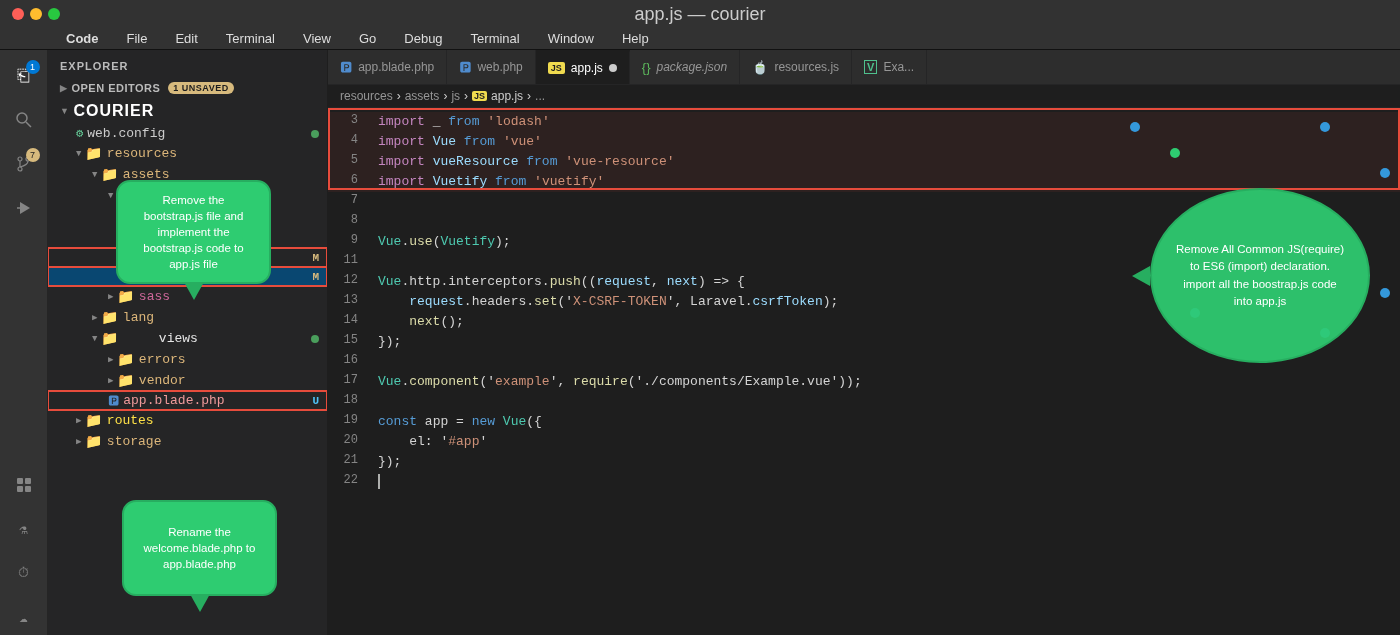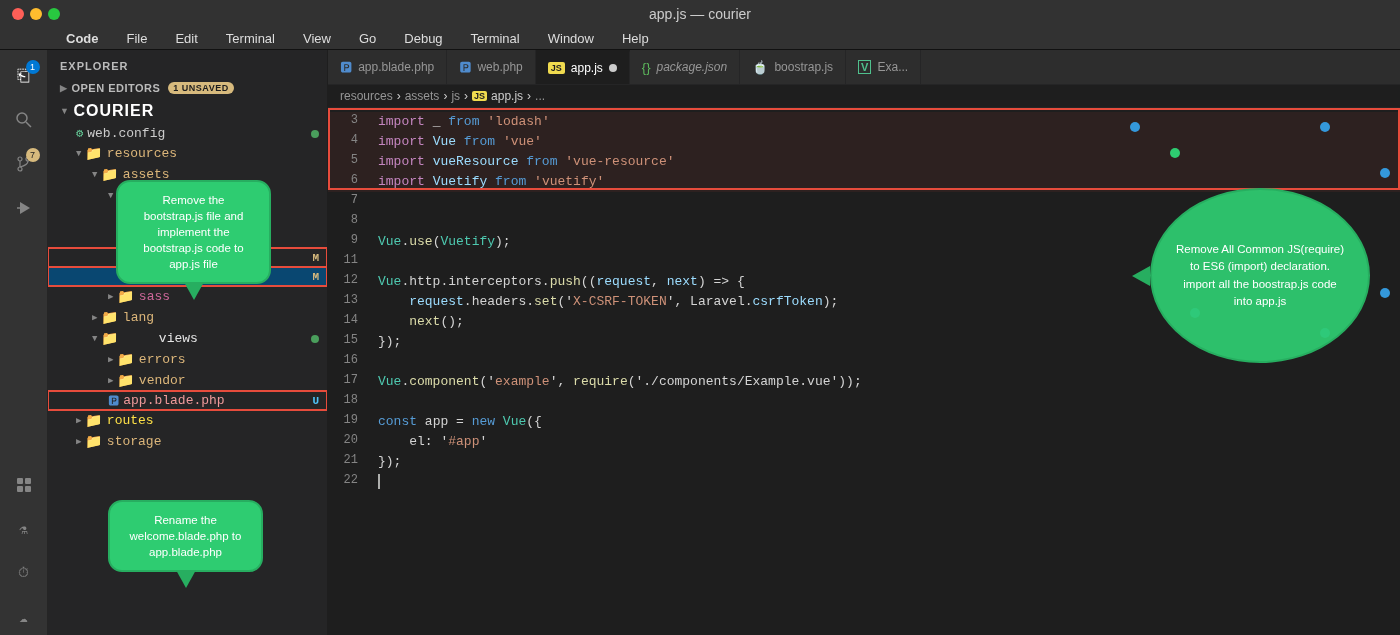--- a/index.html
+++ b/index.html
@@ -33,21 +33,21 @@
       border-radius: 50%;
     }
     .tl-red { background: #ff5f57; }
     .tl-yellow { background: #ffbd2e; }
     .tl-green { background: #28c840; }
     .titlebar-title {
       position: absolute;
       left: 50%;
       transform: translateX(-50%);
       color: #ccc;
-      font-size: 14px;
+      font-size: 18px;
       font-family: -apple-system, sans-serif;
     }
     .menu-bar {
       background: #323232;
       height: 22px;
       display: flex;
       align-items: center;
       padding: 0 60px;
       gap: 16px;
       font-family: -apple-system, sans-serif;
@@ -487,21 +487,21 @@
 
     <div style="position:absolute; top: 130px; left: 68px; z-index:20;">
       <div style="background:#2ecc71; border:2px solid #27ae60; color:#fff; font-size:11.5px; font-family:-apple-system,sans-serif; padding:10px 14px; border-radius:14px; max-width:155px; text-align:center; line-height:1.4; position:relative;">
         <span>Remove the bootstrap.js file and implement the bootstrap.js code to app.js file</span>
         
         <div style="position:absolute; bottom:-18px; left:50%; transform:translateX(-50%); width:0; height:0; border-left:10px solid transparent; border-right:10px solid transparent; border-top:18px solid #27ae60;"></div>
       </div>
     </div>
 
     <div style="position:absolute; top: 450px; left: 60px; z-index:20;">
-      <div style="background:#2ecc71; border:2px solid #27ae60; color:#fff; font-size:11.5px; font-family:-apple-system,sans-serif; padding:10px 14px; border-radius:14px; max-width:155px; text-align:center; line-height:1.4; position:relative;">
+      <div style="background:#2ecc71; border:2px solid #27ae60; color:#fff; font-size:11.5px; font-family:-apple-system,sans-serif; padding:22px 14px; border-radius:14px; max-width:155px; text-align:center; line-height:1.4; position:relative;margin-left:14px;">
         <span>Rename the welcome.blade.php to app.blade.php</span>
         <div style="position:absolute; bottom:-18px; left:50%; transform:translateX(-50%); width:0; height:0; border-left:10px solid transparent; border-right:10px solid transparent; border-top:18px solid #27ae60;"></div>
       </div>
     </div>
 
   </div>
 
   <div class="editor-area">
 
     <div class="tabs-bar">
@@ -517,21 +517,21 @@
         <span style="background:#f0db4f;color:#1e1e1e;font-size:9px;font-weight:bold;padding:1px 3px;border-radius:2px;">JS</span>
         <span style="color:#fff;">app.js</span>
         <span class="tab-dot"></span>
       </div>
       <div class="tab">
         <span style="color:#5cb85c;font-size:13px;">{}</span>
         <span style="font-style:italic;">package.json</span>
       </div>
       <div class="tab">
         <span style="color:#cf4647;font-size:13px;">🍵</span>
-        <span>boostrap.js</span>
+        <span>resources.js</span>
       </div>
       <div class="tab">
         <span style="color:#4fc08d;font-size:11px;font-weight:bold;border:1px solid #4fc08d;padding:0 2px;">V</span>
         <span>Exa...</span>
       </div>
     </div>
 
     <div class="breadcrumb">
       <span style="color:#969696;">resources</span>
       <span>›</span>

